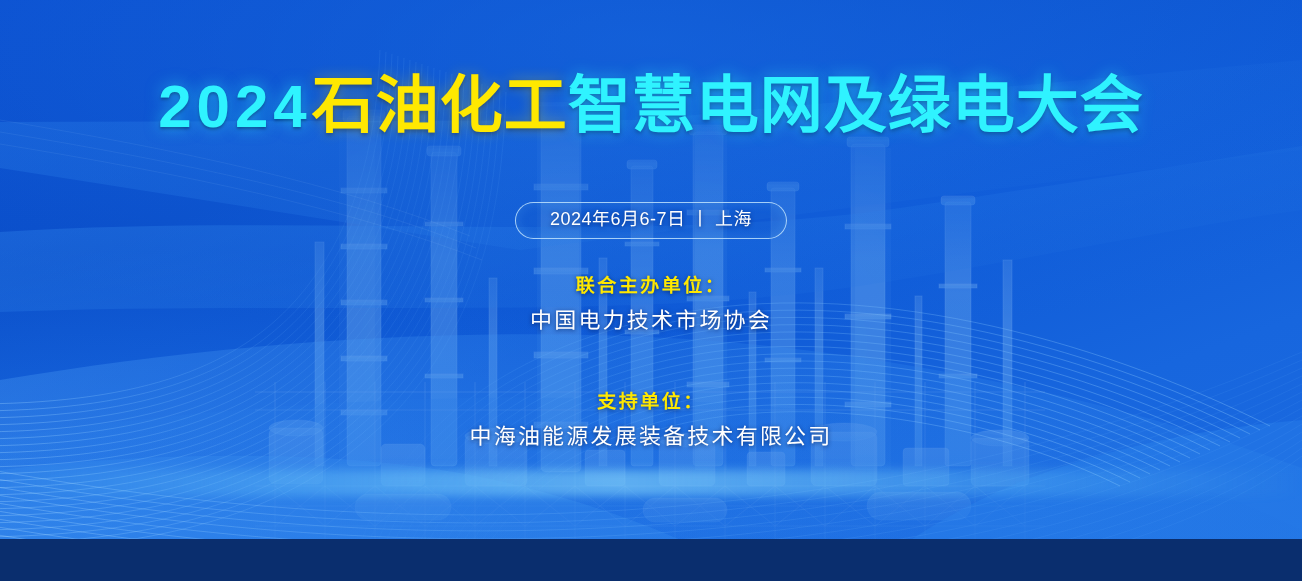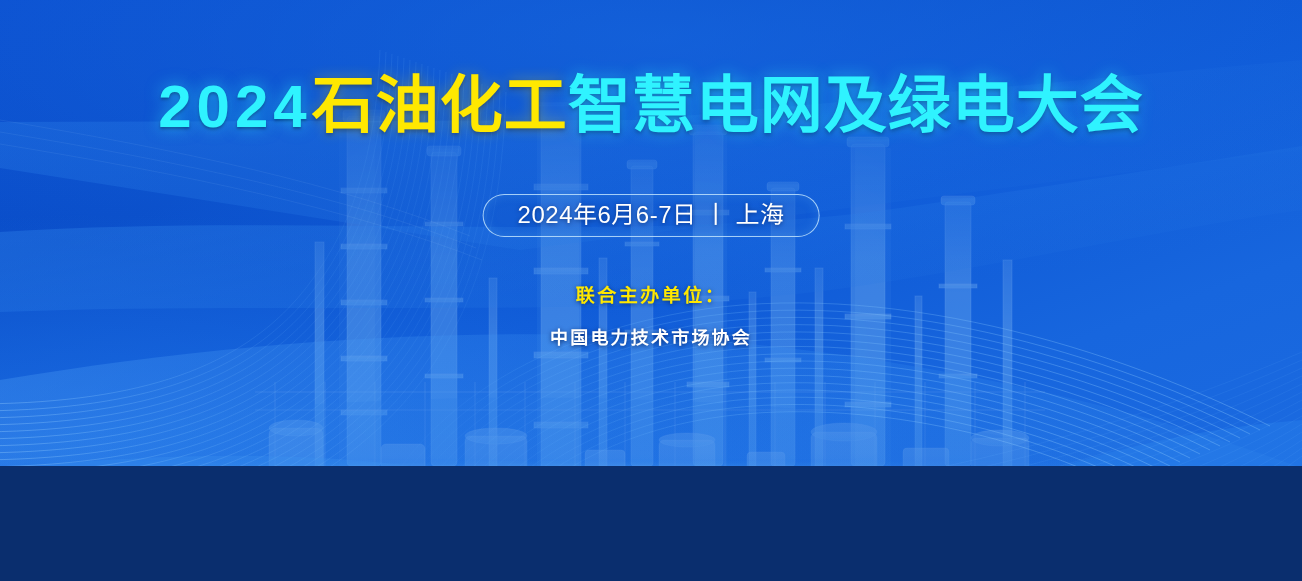--- a/index.html
+++ b/index.html
@@ -3,21 +3,21 @@
 <meta charset="utf-8">
 <style>
   html, body {
     margin: 0;
     padding: 0;
     background: #0a2e6e;
   }
   #banner {
     position: relative;
     width: 1302px;
-    height: 466px;
+    height: 539px;
     overflow: hidden;
     font-family: "Liberation Sans", "DejaVu Sans", sans-serif;
     background: linear-gradient(160deg, #0b4fcf 0%, #0a4ec9 28%, #0e59d6 55%, #1766de 78%, #1b6ae0 100%);
   }
 
   
   .bg-layer { position: absolute; inset: 0; pointer-events: none; }
 
   .bg-vignette {
     background:
@@ -87,28 +87,28 @@
     text-shadow: 0 0 14px rgba(255,232,0,0.30), 0 2px 4px rgba(2,24,80,0.5);
   }
   .t-cyan {
     color: #2ff3ff;
     letter-spacing: 1px;
     text-shadow: 0 0 16px rgba(47,243,255,0.45), 0 2px 4px rgba(2,24,80,0.5);
   }
 
   .date-pill {
     position: absolute;
-    top: 194px;
+    top: 202px;
     left: 50%;
     transform: translateX(-50%);
     border: 1.6px solid rgba(198,232,255,0.82);
     border-radius: 22px;
     padding: 7px 34px 9px;
     color: #ffffff;
-    font-size: 24px;
+    font-size: 18px;
     line-height: 1.05;
     letter-spacing: 0.5px;
     white-space: nowrap;
     background: rgba(12,70,180,0.10);
     box-shadow: 0 0 12px rgba(120,200,255,0.18) inset;
     text-shadow: 0 1px 4px rgba(2,24,80,0.6);
   }
 
   .org-block {
     position: absolute;
@@ -116,30 +116,29 @@
     left: 0; right: 0;
     text-align: center;
   }
   .sec-head {
     color: #ffe800;
     font-size: 19px;
     font-weight: 700;
     letter-spacing: 2.5px;
     line-height: 1.5;
     text-shadow: 0 1px 4px rgba(2,24,80,0.7);
-    margin: 14px;
+    margin: 4px;
   }
   .org-line {
     color: #ffffff;
-    font-size: 18px;
+    font-size: 22px;
     letter-spacing: 2.2px;
     line-height: 1.46;
     text-shadow: 0 1px 4px rgba(2,24,80,0.75);
     margin: 0;
-    font-weight: bold;
   }
 
   .support-block {
     position: absolute;
     top: 384px;
     left: 0; right: 0;
     text-align: center;
   }
 </style>
 </head>
@@ -397,15 +396,19 @@
       <span class="t-year">2024</span><span class="t-yellow">石油化工</span><span class="t-cyan">智慧电网及绿电大会</span>
     </div>
 
     <div class="date-pill">2024年6月6-7日 丨 上海</div>
 
     <div class="org-block">
       <p class="sec-head">联合主办单位：</p>
       <p class="org-line">中国电力技术市场协会</p>
     </div>
 
+    <div class="support-block">
+      <p class="sec-head">支持单位：</p>
+      <p class="org-line">中海油能源发展装备技术有限公司</p>
+    </div>
 
   </div>
 </div>
 
 </body></html>

